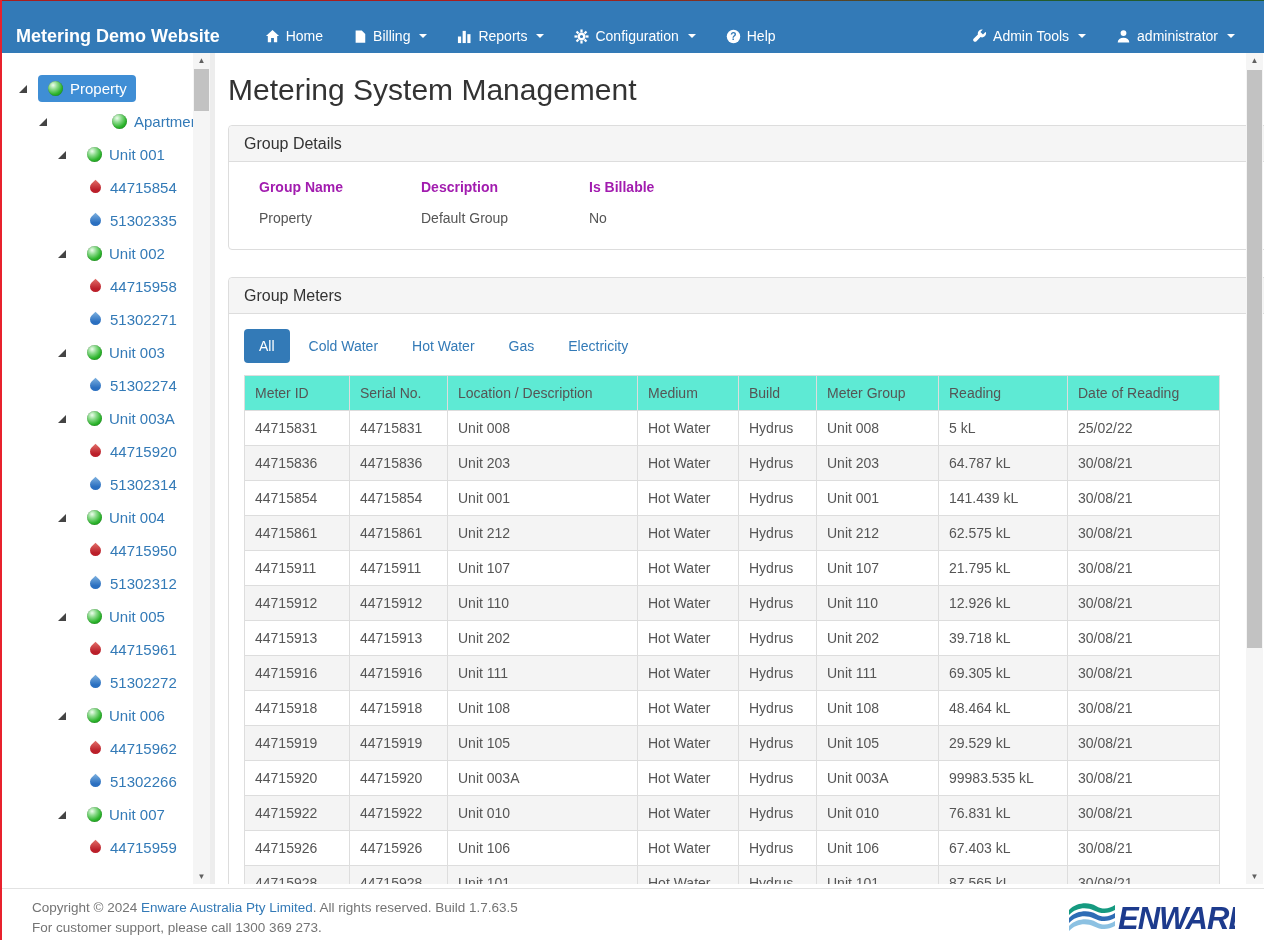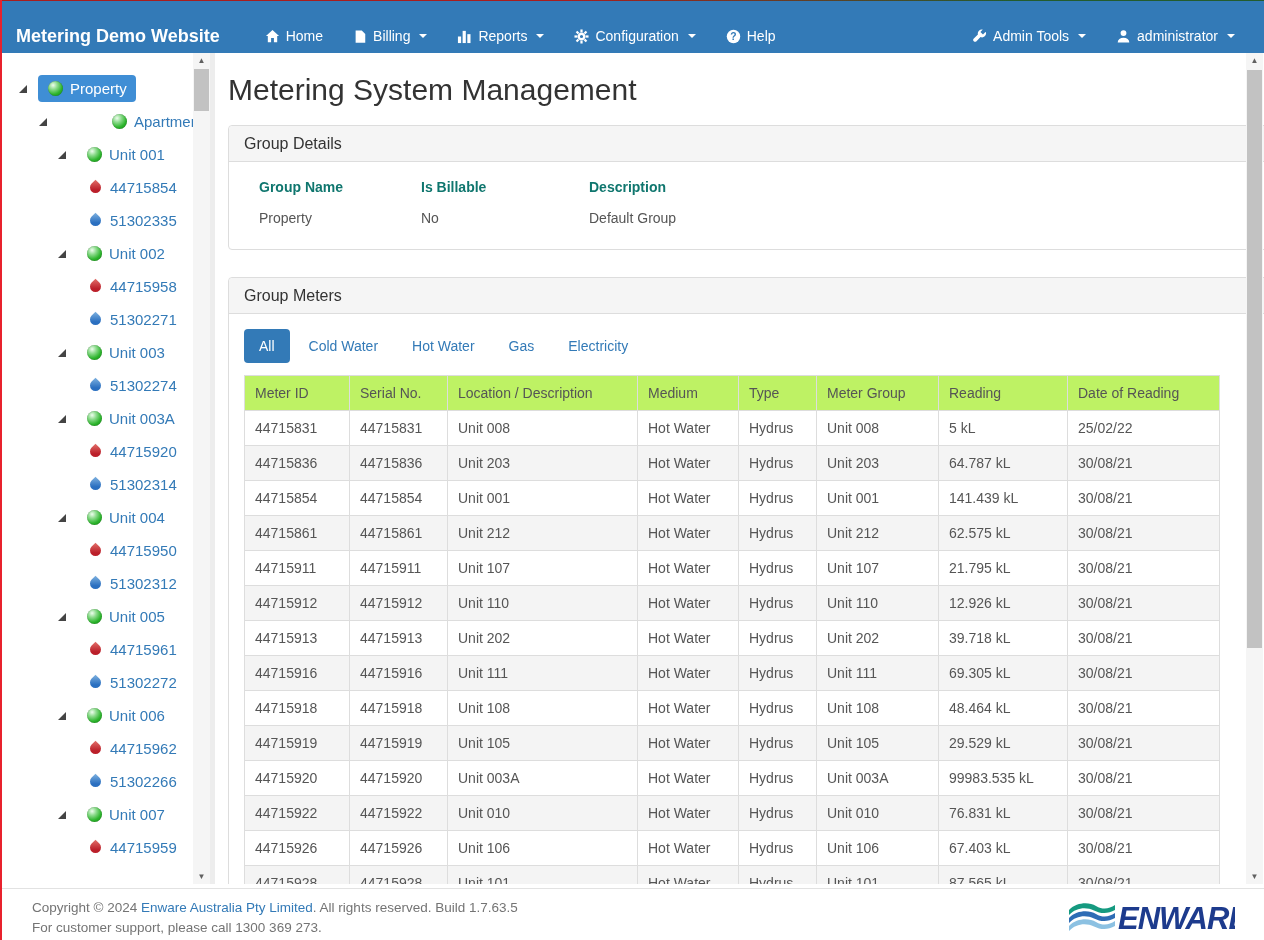--- a/index.html
+++ b/index.html
@@ -62,32 +62,32 @@
   .main { position:absolute; top:53px; left:215px; width:1136px; bottom:56px;
     background:#fff; overflow:hidden; padding:12px 13px 0 13px; }
   .page-title { font-size:30px; font-weight:400; color:#333; margin:8px 0 18px 0; }
   .panel { border:1px solid #ddd; border-radius:4px; background:#fff; }
   .panel-heading { background:#f5f5f5; border-bottom:1px solid #ddd; border-radius:4px 4px 0 0;
     padding:8px 15px; font-size:16px; color:#333; line-height:19px; }
   .panel-body { padding:15px; }
   .gd-cols { display:flex; padding-left:15px; padding-top:2px; padding-bottom:8px; }
   .gd-col { min-width:162px; padding-right:20px; }
   .gd-col:nth-child(2) { min-width:168px; }
-  .gd-label { font-weight:bold; font-size:14px; color:#0f766e; margin-bottom:15px; }
+  .gd-label { font-weight:bold; font-size:14px; color:#a21caf; margin-bottom:15px; }
   .gd-value { font-size:14px; color:#555; }
   .panel-meters { margin-top:27px; }
 
   .tabs { display:flex; align-items:flex-start; gap:4px; margin-bottom:12px; }
   .tab { font-size:14px; padding:9px 15px; border-radius:4px; color:#337ab7; cursor:pointer; }
   .tab.active { background:#337ab7; color:#fff; }
 
   table.meters { border-collapse:collapse; width:975px; table-layout:fixed; font-size:14px; }
   table.meters th, table.meters td { border:1px solid #ddd; padding:8px 10px; line-height:18px;
     color:#555; text-align:left; overflow:hidden; white-space:nowrap; }
-  table.meters th { background:#bef264; font-weight:400; }
+  table.meters th { background:#5eead4; font-weight:400; }
   table.meters tbody tr:nth-child(even) td { background:#f4f4f4; }
   td.num, th.num { text-align:right; }
 
   
   .footer { position:absolute; left:0; right:0; bottom:0; height:52px; background:#fff;
     border-top:1px solid #e2e2e2; padding:9px 8px 0 32px; font-size:13.5px; color:#747474; }
   .footer .line { line-height:20px; }
   .footer a.flink { color:#337ab7; text-decoration:none; cursor:pointer; }
   .logo { position:absolute; right:29px; top:9px; }
 </style>
@@ -392,26 +392,26 @@
 
   <div class="panel">
     <div class="panel-heading">Group Details</div>
     <div class="panel-body">
       <div class="gd-cols">
         <div class="gd-col">
           <div class="gd-label">Group Name</div>
           <div class="gd-value">Property</div>
         </div>
         <div class="gd-col">
+          <div class="gd-label">Description</div>
+          <div class="gd-value">Default Group</div>
+        </div>
+        <div class="gd-col">
           <div class="gd-label">Is Billable</div>
           <div class="gd-value">No</div>
-        </div>
-        <div class="gd-col">
-          <div class="gd-label">Description</div>
-          <div class="gd-value">Default Group</div>
         </div>
       </div>
     </div>
   </div>
 
   <div class="panel panel-meters">
     <div class="panel-heading">Group Meters</div>
     <div class="panel-body">
       <div class="tabs">
 
@@ -435,21 +435,21 @@
             <col style="width:122px">
             <col style="width:129px">
             <col style="width:152px">
         </colgroup>
         <thead>
           <tr>
             <th>Meter ID</th>
             <th>Serial No.</th>
             <th>Location / Description</th>
             <th>Medium</th>
-            <th>Type</th>
+            <th>Build</th>
             <th>Meter Group</th>
             <th>Reading</th>
             <th>Date of Reading</th>
           </tr>
         </thead>
         <tbody>
 
             <tr>
               <td>44715831</td>
               <td>44715831</td>

